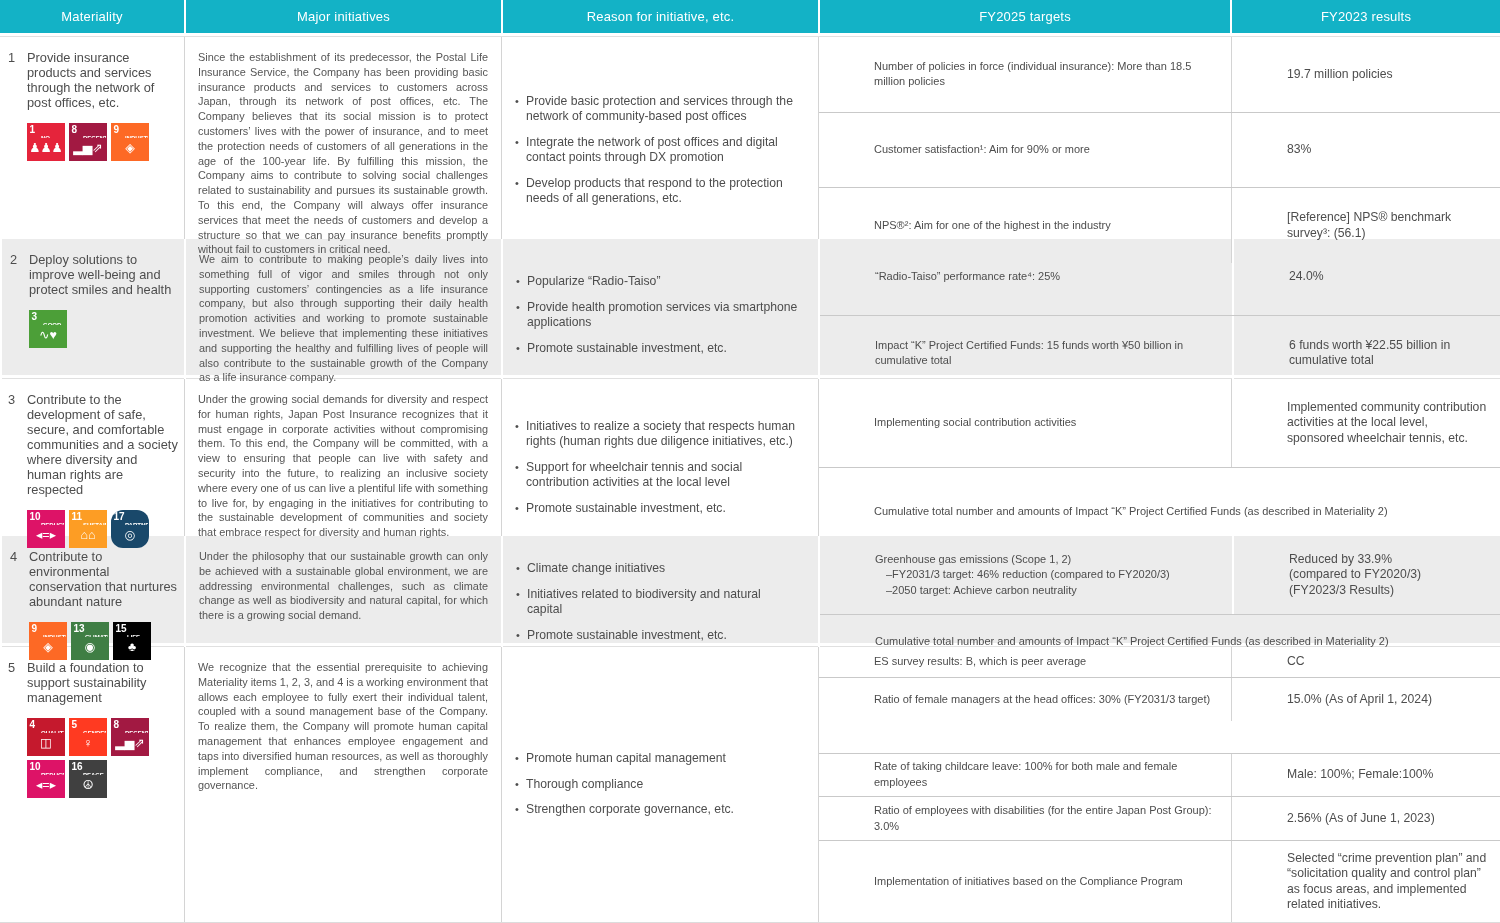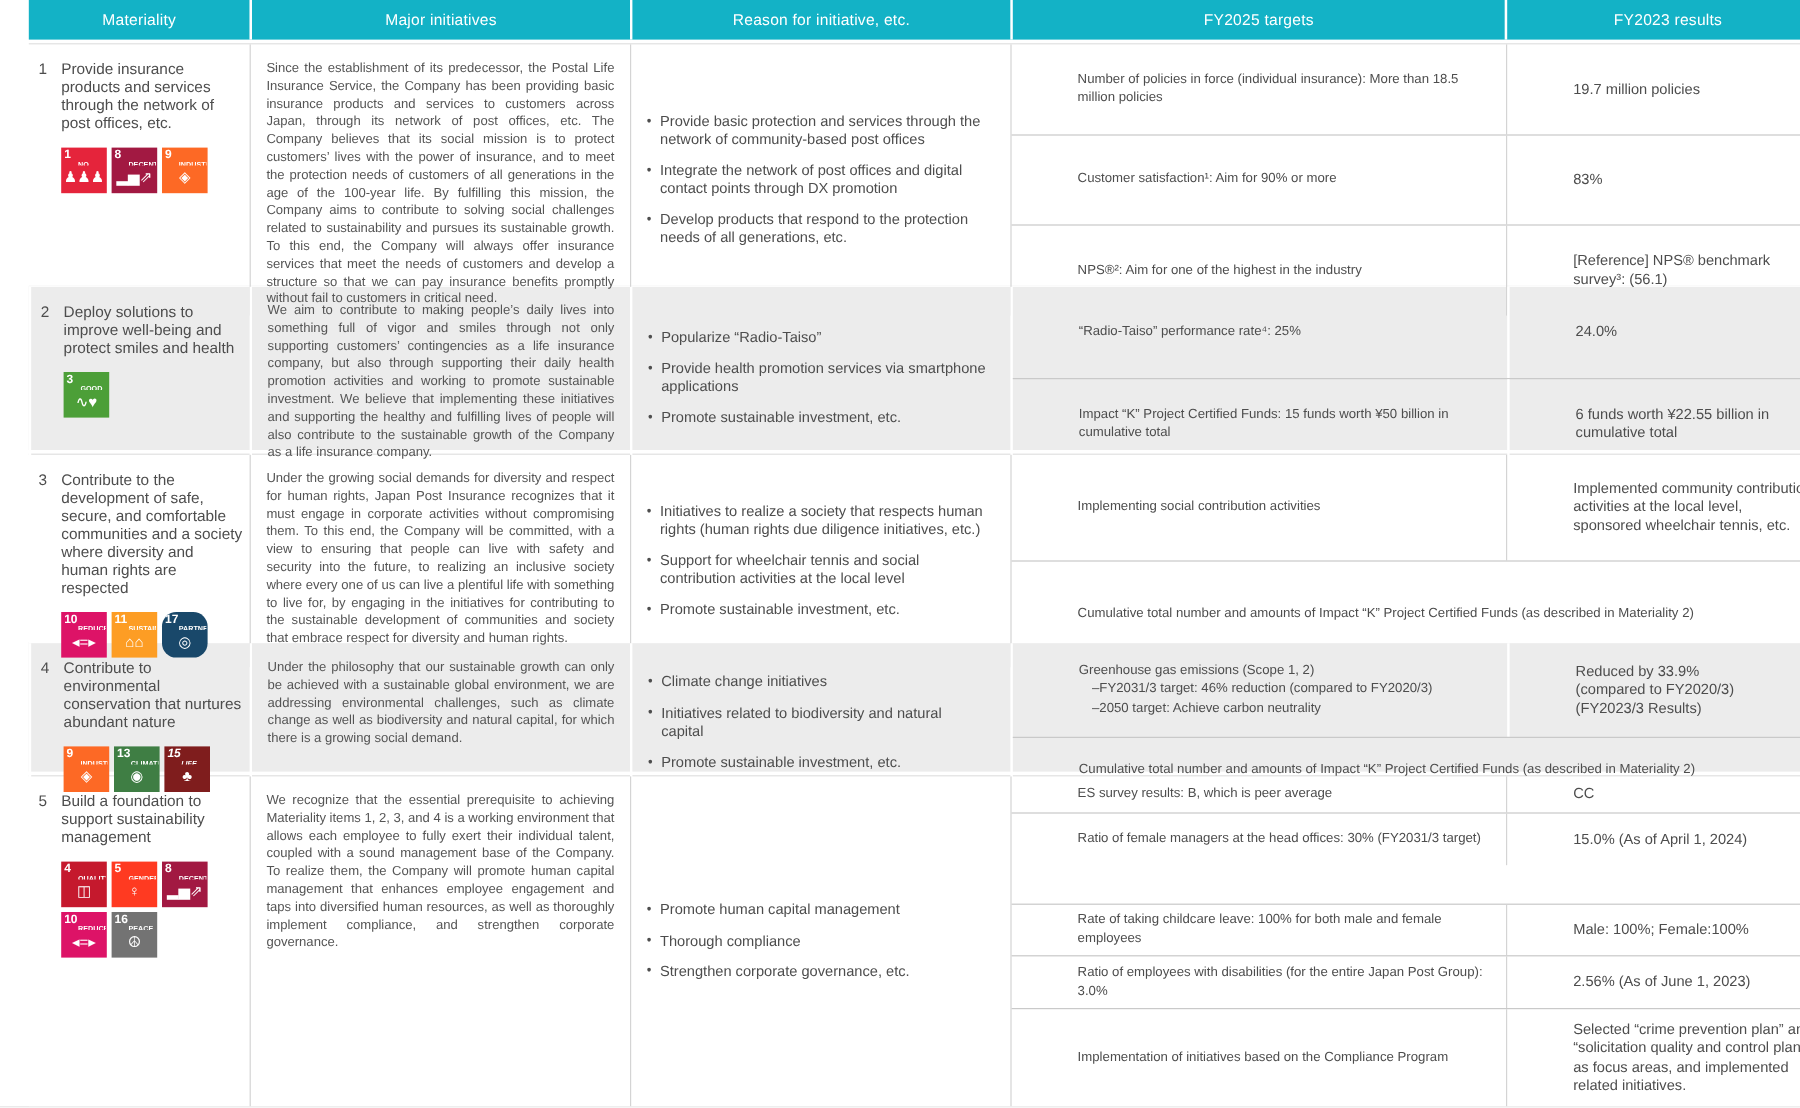--- a/index.html
+++ b/index.html
@@ -1,19 +1,19 @@
 <!DOCTYPE html>
 <html><head>
 <meta charset="utf-8">
 <style>
   html,body{margin:0;padding:0;background:#fff;}
   *{box-sizing:border-box;}
   .page{width:1500px;height:923px;overflow:hidden;background:#fff;
         font-family:"Liberation Sans",sans-serif;color:#4d4d4d;
-        border-bottom:1px solid #dcdcdc;padding-left:24px;}
+        border-bottom:1px solid #dcdcdc;}
   
   .hdr{display:grid;grid-template-columns:184px 317px 317px 412px 270px;height:33px;}
   .hcell{background:#13b2c6;color:#fff;font-size:13px;display:flex;align-items:center;
          justify-content:center;border-left:2px solid #fff;letter-spacing:.2px;}
   .hcell:first-child{border-left:none;}
   
   .m-row{display:grid;grid-template-columns:184px 317px 317px 682px;
          margin-top:3px;border-top:1px solid #e0e0e0;background:#fff;}
   .m-row.alt{background:#ececec;border-top-color:#fff;}
   #r1{height:199px}#r2{height:137px}#r3{height:154px}#r4{height:108px}#r5{height:276px}
@@ -227,21 +227,21 @@
         <div class="sdg" style="background: rgb(253, 105, 37);">
             <span class="sdg-num">9</span>
             <span class="sdg-title-wrap"><span class="sdg-title">INDUSTRY, INNOVATION AND INFRASTRUCTURE</span></span>
             <span class="sdg-glyph">◈</span>
           </div>
         <div class="sdg" style="background: rgb(63, 126, 68);">
             <span class="sdg-num">13</span>
             <span class="sdg-title-wrap"><span class="sdg-title">CLIMATE ACTION</span></span>
             <span class="sdg-glyph">◉</span>
           </div>
-        <div class="sdg" style="background: #7f1d1d; font-style: italic;">
+        <div class="sdg" style="background: #000000;">
             <span class="sdg-num">15</span>
             <span class="sdg-title-wrap"><span class="sdg-title">LIFE ON LAND</span></span>
             <span class="sdg-glyph">♣</span>
           </div>
       </div>
     </div>
     <div class="c c-reason">Under the philosophy that our sustainable growth can only be achieved with a sustainable global environment, we are addressing environmental challenges, such as climate change as well as biodiversity and natural capital, for which there is a growing social demand.</div>
     <div class="c c-init">
       <div class="init-item">
           <span class="b">•</span>
@@ -291,21 +291,21 @@
         <div class="sdg" style="background: rgb(162, 25, 66);">
             <span class="sdg-num">8</span>
             <span class="sdg-title-wrap"><span class="sdg-title">DECENT WORK AND ECONOMIC GROWTH</span></span>
             <span class="sdg-glyph">▂▅⇗</span>
           </div>
         <div class="sdg" style="background: rgb(221, 19, 103);">
             <span class="sdg-num">10</span>
             <span class="sdg-title-wrap"><span class="sdg-title">REDUCED INEQUALITIES</span></span>
             <span class="sdg-glyph">◂=▸</span>
           </div>
-        <div class="sdg" style="background: #737373;">
+        <div class="sdg" style="background: #404040;">
             <span class="sdg-num">16</span>
             <span class="sdg-title-wrap"><span class="sdg-title">PEACE, JUSTICE AND STRONG INSTITUTIONS</span></span>
             <span class="sdg-glyph">☮</span>
           </div>
       </div>
     </div>
     <div class="c c-reason">We recognize that the essential prerequisite to achieving Materiality items 1, 2, 3, and 4 is a working environment that allows each employee to fully exert their individual talent, coupled with a sound management base of the Company. To realize them, the Company will promote human capital management that enhances employee engagement and taps into diversified human resources, as well as thoroughly implement compliance, and strengthen corporate governance.</div>
     <div class="c c-init">
       <div class="init-item">
           <span class="b">•</span>

